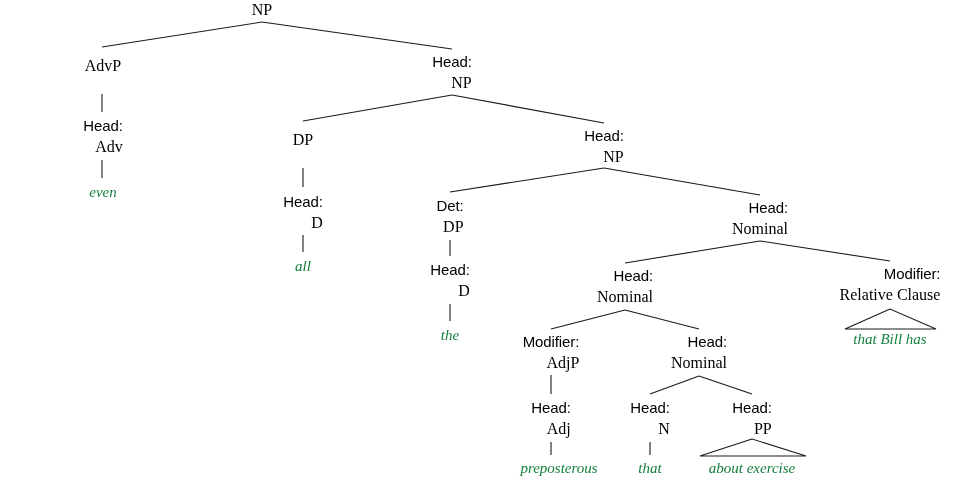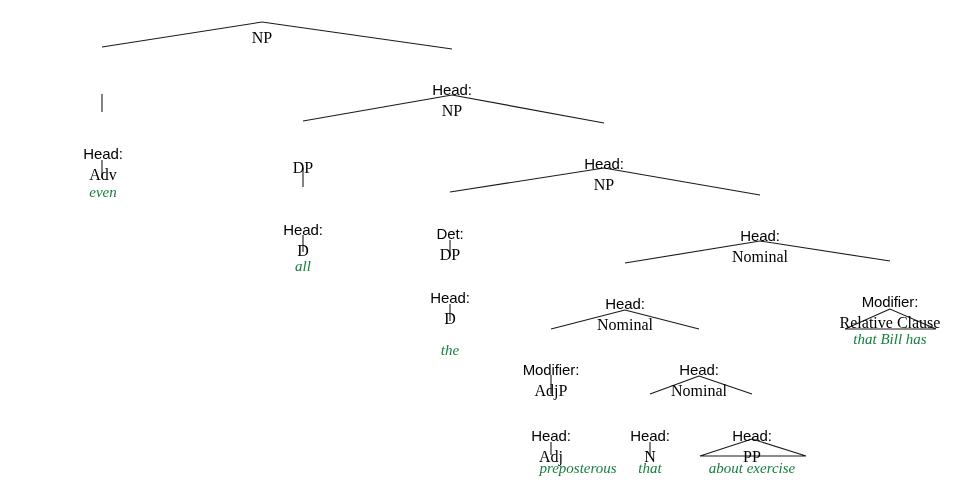--- a/index.html
+++ b/index.html
@@ -18,25 +18,24 @@
   #edges-layer {
     position: absolute;
     left: 0;
     top: 0;
     width: 960px;
     height: 480px;
   }
   .node {
     position: absolute;
     transform: translateX(-50%);
-    text-align: center;
+    text-align: right;
     white-space: nowrap;
     color: #000000;
     line-height: 1.0;
-    margin-top: 28px;
   }
   .node-function {
     display: block;
     font-family: "Liberation Sans", sans-serif;
     font-size: 15px;
     letter-spacing: -0.1px;
   }
   .node-category {
     display: block;
     font-family: "Liberation Serif", serif;
@@ -85,20 +84,21 @@
       <line x1="551" y1="442" x2="551" y2="455" stroke="#1a1a1a" stroke-width="1.1"></line>
       <line x1="650" y1="442" x2="650" y2="455" stroke="#1a1a1a" stroke-width="1.1"></line>
       <polygon points="890,309 845,329 936,329" fill="none" stroke="#1a1a1a" stroke-width="1.1"></polygon>
       <polygon points="752,439 700,456 806,456" fill="none" stroke="#1a1a1a" stroke-width="1.1"></polygon>
     </svg>
   <div id="nodes-layer">
       <div class="node" style="left: 262px; top: 2px;">
         <span class="node-category cat-only">NP</span>
       </div>
       <div class="node" style="left: 103px; top: 52px;">
+        <span class="node-category">AdvP</span>
       </div>
       <div class="node" style="left: 452px; top: 54px;">
         <span class="node-function">Head:</span>
         <span class="node-category">NP</span>
       </div>
       <div class="node" style="left: 103px; top: 118px;">
         <span class="node-function">Head:</span>
         <span class="node-category">Adv</span>
       </div>
       <div class="node" style="left: 303px; top: 126px;">
@@ -147,19 +147,19 @@
       <div class="node" style="left: 650px; top: 400px;">
         <span class="node-function">Head:</span>
         <span class="node-category">N</span>
       </div>
       <div class="node" style="left: 752px; top: 400px;">
         <span class="node-function">Head:</span>
         <span class="node-category">PP</span>
       </div>
       <div class="leaf-word" style="left: 103px; top: 185px;">even</div>
       <div class="leaf-word" style="left: 303px; top: 259px; font-style: italic;">all</div>
-      <div class="leaf-word" style="left: 450px; top: 343px;">the</div>
+      <div class="leaf-word" style="left: 450px; top: 328px;">the</div>
       <div class="leaf-word" style="left: 890px; top: 332px;">that Bill has</div>
-      <div class="leaf-word" style="left: 578px; top: 461px;">preposterous</div>
+      <div class="leaf-word" style="left: 559px; top: 461px;">preposterous</div>
       <div class="leaf-word" style="left: 650px; top: 461px;">that</div>
       <div class="leaf-word" style="left: 752px; top: 461px;">about exercise</div>
     </div>
 </div>
 
 </body></html>

